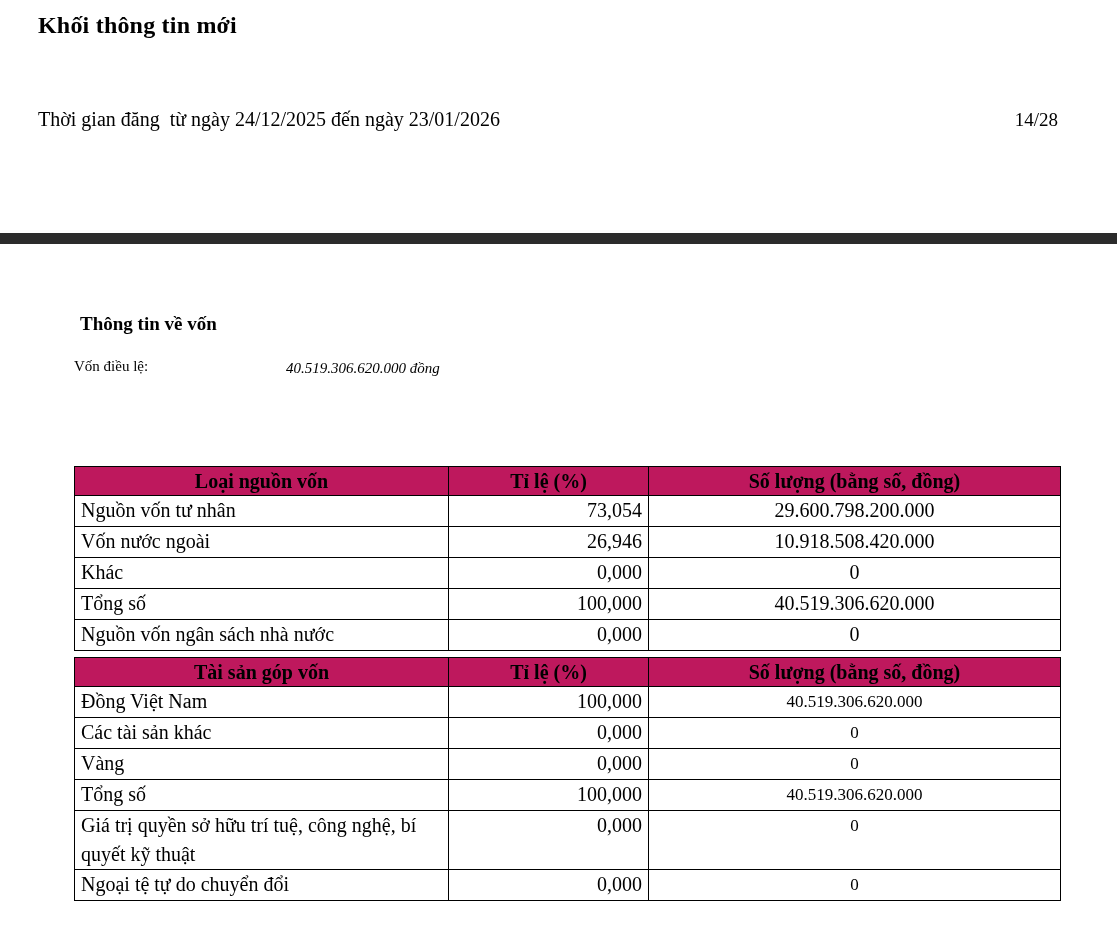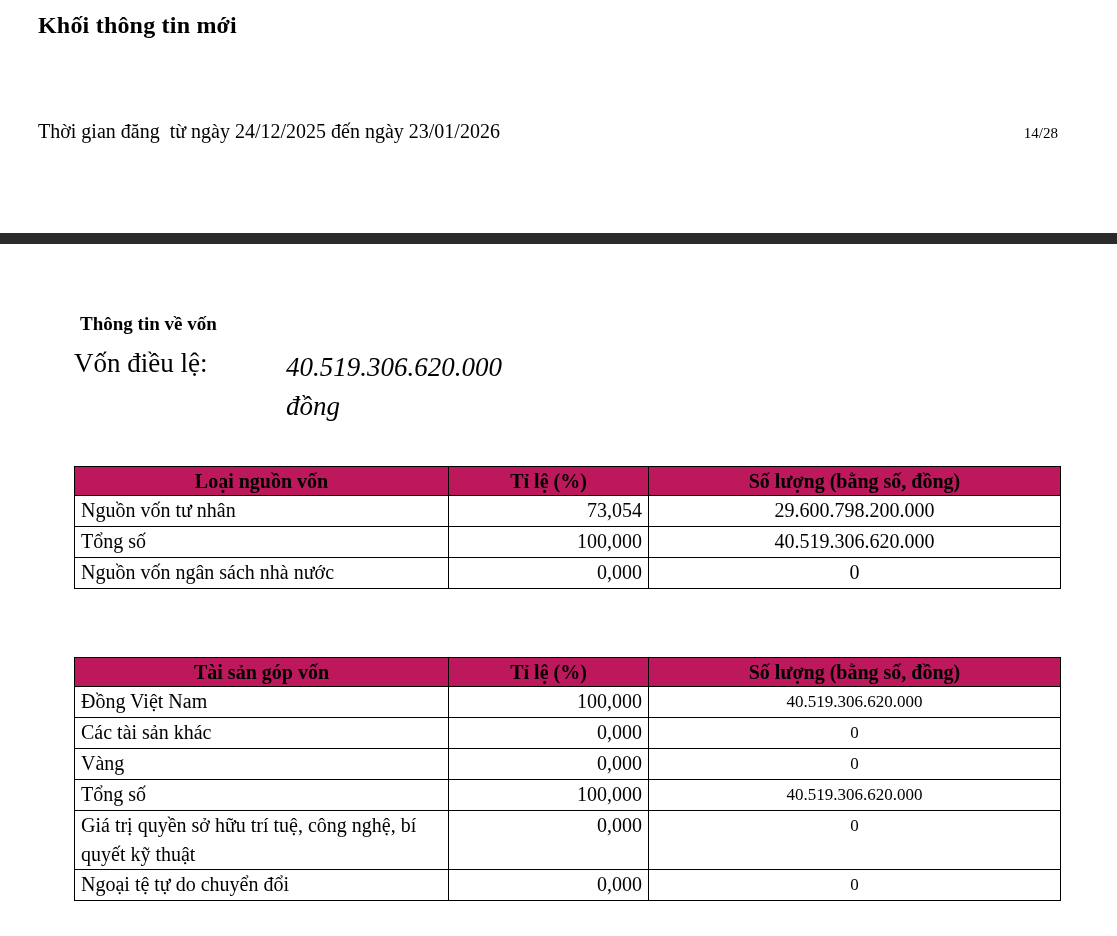--- a/index.html
+++ b/index.html
@@ -32,24 +32,23 @@
   }
   .period-row {
     position: absolute;
     left: 38px;
     top: 108px;
     width: 1040px;
     display: flex;
     justify-content: space-between;
     align-items: baseline;
     font-size: 20px;
-    margin-top: 12px;
   }
   .period-text { white-space: pre; }
-  .page-number { font-size: 15px; padding-right: 20px; }
+  .page-number { font-size: 19px; padding-right: 20px; }
 
   
   .separator {
     position: absolute;
     left: 0;
     top: 233px;
     width: 1117px;
     height: 11px;
     background: #2b2b2b;
   }
@@ -58,23 +57,23 @@
   .section-title {
     position: absolute;
     left: 80px;
     top: 313px;
     font-size: 19px;
     font-weight: bold;
   }
   .capital-row {
     position: absolute;
     left: 74px;
-    top: 348px;
+    top: 358px;
     width: 520px;
-    font-size: 27px;
+    font-size: 15px;
   }
   .capital-label {
     display: inline-block;
     width: 212px;
     vertical-align: top;
   }
   .capital-value {
     display: inline-block;
     font-style: italic;
     width: 230px;
@@ -151,20 +150,30 @@
         <th>Số lượng (bằng số, đồng)</th>
       </tr>
     </thead>
     <tbody>
       <tr>
         <td class="name">Nguồn vốn tư nhân</td>
         <td class="num">73,054</td>
         <td class="amount">29.600.798.200.000</td>
       </tr>
       <tr>
+        <td class="name">Vốn nước ngoài</td>
+        <td class="num">26,946</td>
+        <td class="amount">10.918.508.420.000</td>
+      </tr>
+      <tr>
+        <td class="name">Khác</td>
+        <td class="num">0,000</td>
+        <td class="amount">0</td>
+      </tr>
+      <tr>
         <td class="name">Tổng số</td>
         <td class="num">100,000</td>
         <td class="amount">40.519.306.620.000</td>
       </tr>
       <tr>
         <td class="name">Nguồn vốn ngân sách nhà nước</td>
         <td class="num">0,000</td>
         <td class="amount">0</td>
       </tr>
     </tbody>

